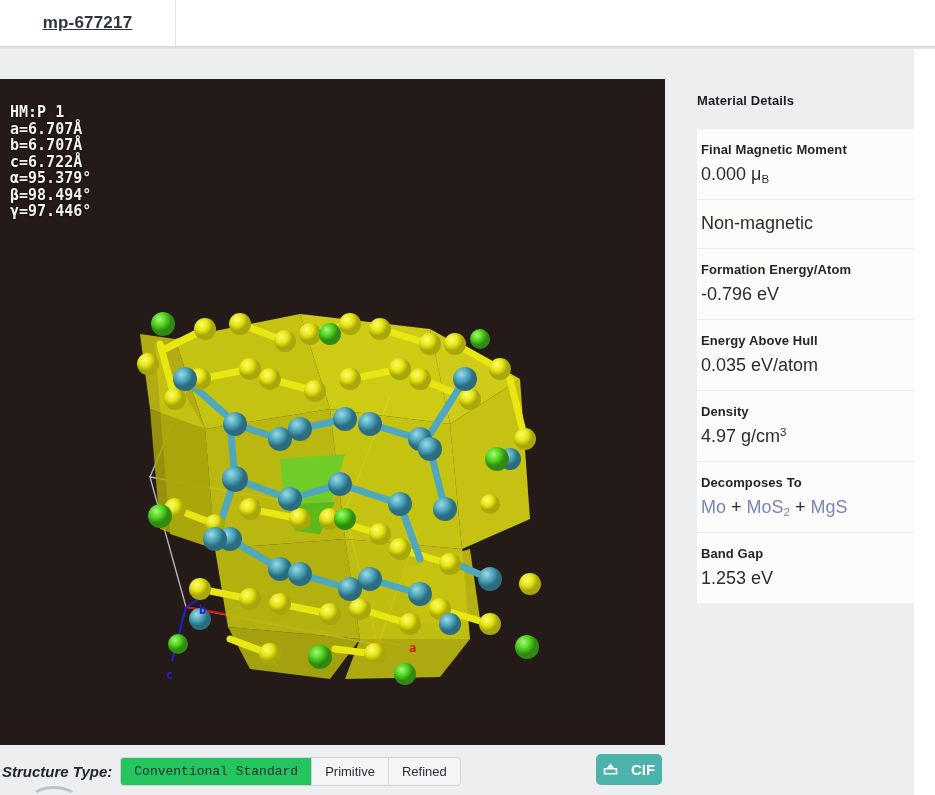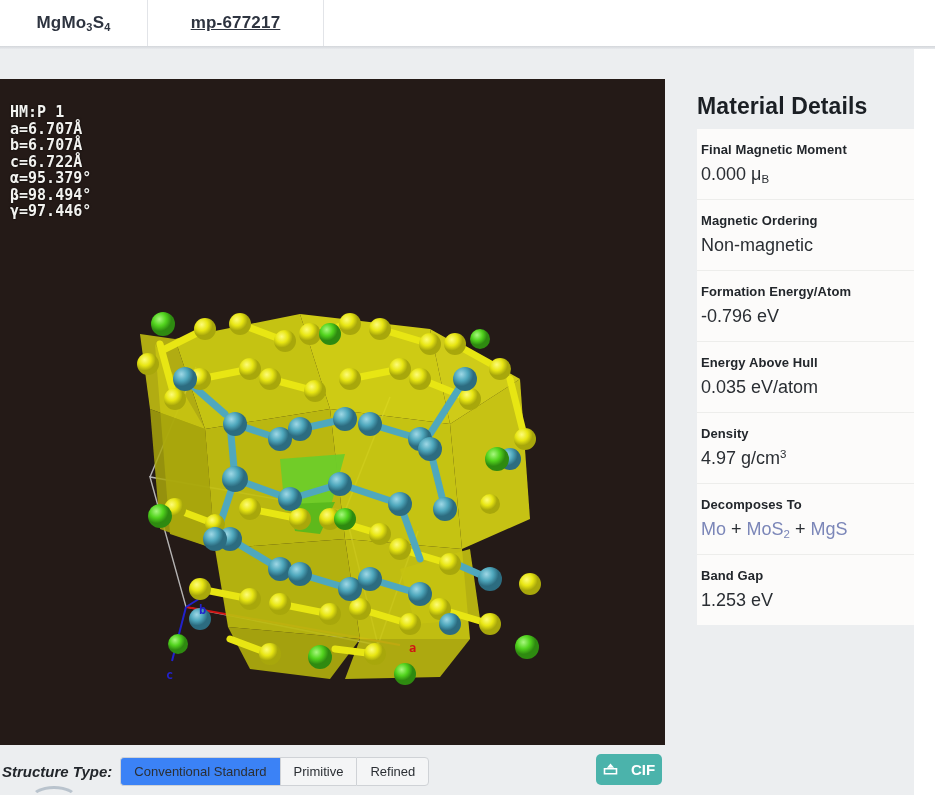--- a/index.html
+++ b/index.html
@@ -82,21 +82,21 @@
     display: flex; align-items: center; justify-content: center;
     height: 29px; padding: 0 13px;
     font-size: 13px; color: #2b2f34;
     background: #f4f5f6;
     border: 1px solid #cfd2d6;
     border-right: none;
     white-space: nowrap;
   }
   .seg-btn:last-child { border-right: 1px solid #cfd2d6; border-radius: 0 4px 4px 0; }
   .seg-btn:first-child { border-radius: 4px 0 0 4px; }
-  .seg-btn.active { background: #3b82f6; }
+  .seg-btn.active { background: #22c55e; font-family: Liberation Mono, monospace; }
 
   .cif-btn {
     position: absolute; left: 596px; top: 754px;
     width: 66px; height: 31px; border-radius: 5px;
     background: #4bb3ab;
     display: flex; align-items: center; justify-content: center;
     gap: 13px; color: #ffffff; font-size: 15px; font-weight: 600;
     border: none;
   }
   .spinner-stub {
@@ -106,21 +106,21 @@
     border-left-color: transparent; border-right-color: transparent;
   }
 
   
   .details-panel {
     position: absolute; left: 680px; top: 49px; width: 234px; height: 746px;
     background: #eceef0;
   }
   .details-title {
     position: absolute; left: 17px; top: 44px;
-    font-size: 23px; font-weight: bold; color: #1b1f24;
+    font-size: 13px; font-weight: bold; color: #1b1f24;
     letter-spacing: .1px;
   }
   .details-list {
     position: absolute; left: 17px; top: 80px; width: 217px;
     background: #fcfbfa;
   }
   .detail-item {
     padding: 13px 0 14px 4px;
     border-bottom: 1px solid #ededeb;
   }
@@ -136,23 +136,20 @@
   .detail-value sup { font-size: 11.5px; vertical-align: baseline; position: relative; top: -6px; }
   .decomp a { color: #7b86b8; text-decoration: none; }
   .decomp .plus { color: #2a2e33; }
 </style>
 </head>
 <body>
 
 <div id="app">
 
   <div class="header-bar">
-    <div class="header-tab formula">
-      <span><span>MgMo</span><sub>3</sub><span>S</span><sub>4</sub></span>
-    </div>
     <div class="header-tab mpid">
       <span>mp-677217</span>
     </div>
   </div>
   <div class="header-underline"></div>
 
   <div class="body-area"></div>
   <div class="body-white-right"></div>
 
   <div class="viewer">
@@ -368,21 +365,20 @@
   <div class="details-panel">
     <div class="details-title">Material Details</div>
     <div class="details-list">
 
       <div class="detail-item">
         <div class="detail-label">Final Magnetic Moment</div>
         <div class="detail-value"><span>0.000 μ</span><sub>B</sub></div>
       </div>
 
       <div class="detail-item">
-        <div class="detail-label">Magnetic Ordering</div>
         <div class="detail-value">Non-magnetic</div>
       </div>
 
       <div class="detail-item">
         <div class="detail-label">Formation Energy/Atom</div>
         <div class="detail-value">-0.796 eV</div>
       </div>
 
       <div class="detail-item">
         <div class="detail-label">Energy Above Hull</div>

